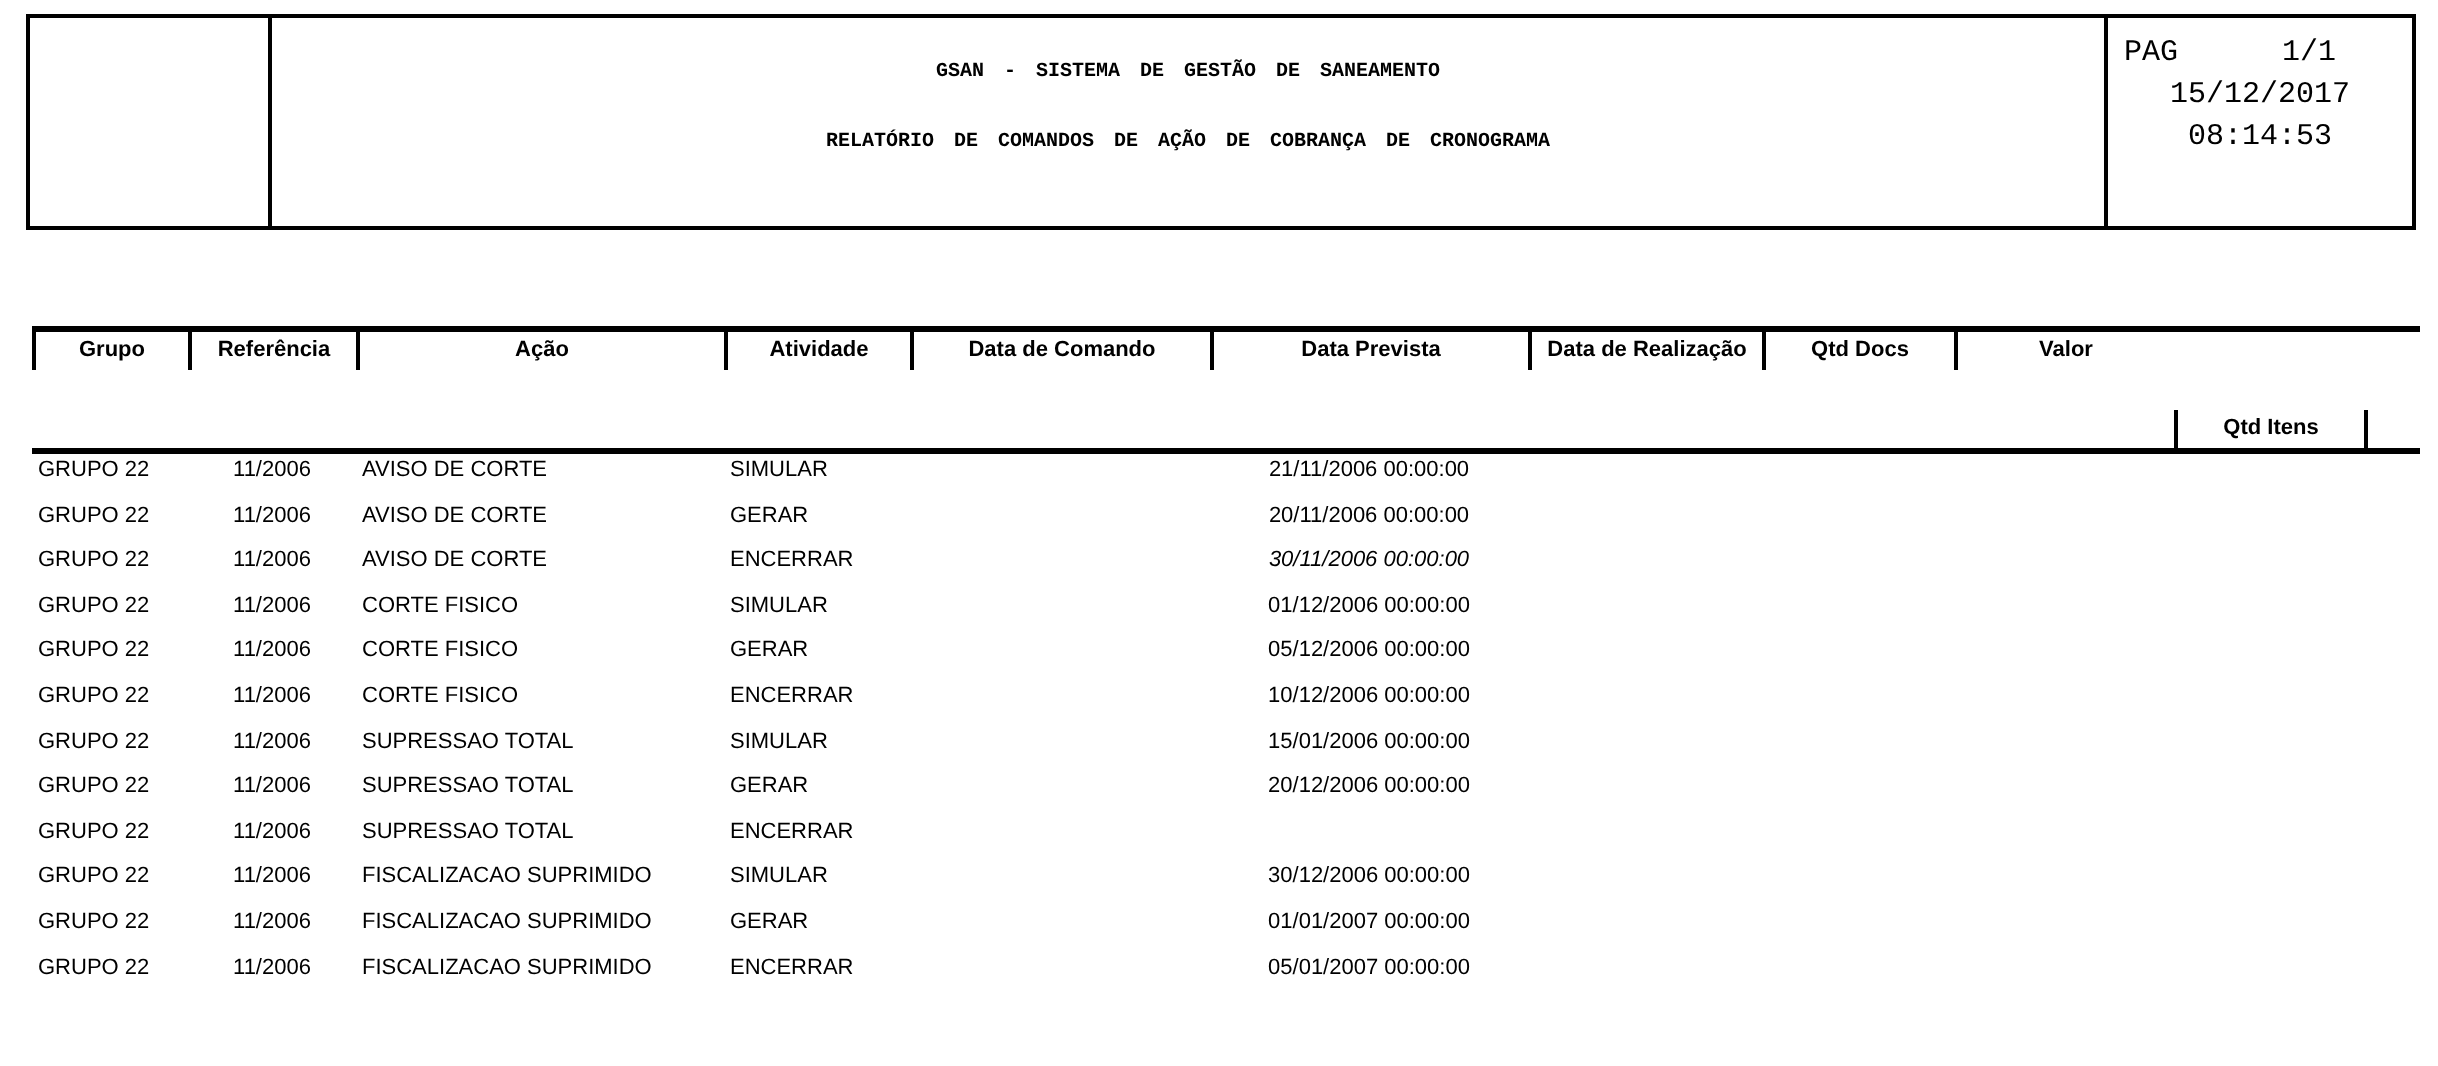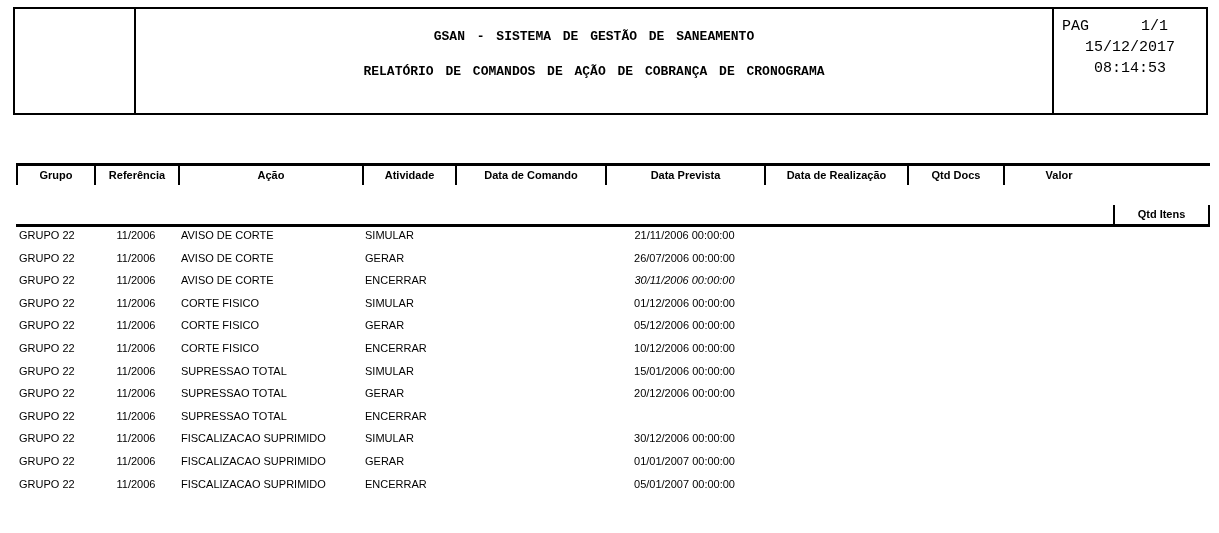--- a/index.html
+++ b/index.html
@@ -27,21 +27,21 @@
     box-sizing:border-box;
   }
   .title-box {
     flex:1;
     text-align:center;
     padding-top:21px;
   }
   .report-title, .report-subtitle {
     font-family:"Liberation Mono", monospace;
     font-weight:bold;
-    font-size:13px;
+    font-size:10px;
     line-height:14px;
     word-spacing:4px;
     white-space:nowrap;
   }
   .report-subtitle { margin-top:21px; }
   .pag-box {
     width:154px;
     border-left:2px solid #000;
     box-sizing:border-box;
     font-family:"Liberation Mono", monospace;
@@ -110,21 +110,21 @@
 </div>
 
 <div class="report-table">
   <div class="thead" id="table-head-row">
       <div class="hcell" style="width: 78px;">Grupo</div>
       <div class="hcell" style="width: 84px;">Referência</div>
       <div class="hcell" style="width: 184px;">Ação</div>
       <div class="hcell" style="width: 93px;">Atividade</div>
       <div class="hcell" style="width: 150px;">Data de Comando</div>
       <div class="hcell" style="width: 159px;">Data Prevista</div>
-      <div class="hcell" style="width: 143px;">Data de Realização</div>
+      <div class="hcell" style="width: 117px;">Data de Realização</div>
       <div class="hcell" style="width: 96px;">Qtd Docs</div>
       <div class="hcell" style="width: 110px;">Valor</div>
       <div class="hcell" style="width: 97px; margin-top: 39px;">Qtd Itens</div>
     </div>
   <div class="tbody" id="table-body">
       <div class="trow">
         <div class="tcell align-left" style="width: 78px;">GRUPO 22</div>
         <div class="tcell align-center" style="width: 84px;">11/2006</div>
         <div class="tcell align-left" style="width: 184px;">AVISO DE CORTE</div>
         <div class="tcell align-left" style="width: 93px;">SIMULAR</div>
@@ -134,21 +134,21 @@
         <div class="tcell align-center" style="width: 96px;"></div>
         <div class="tcell align-center" style="width: 110px;"></div>
         <div class="tcell align-center" style="width: 97px;"></div>
       </div>
       <div class="trow">
         <div class="tcell align-left" style="width: 78px;">GRUPO 22</div>
         <div class="tcell align-center" style="width: 84px;">11/2006</div>
         <div class="tcell align-left" style="width: 184px;">AVISO DE CORTE</div>
         <div class="tcell align-left" style="width: 93px;">GERAR</div>
         <div class="tcell align-center" style="width: 150px;"></div>
-        <div class="tcell align-center" style="width: 159px;">26/07/2006 00:00:00</div>
+        <div class="tcell align-center" style="width: 159px;">20/11/2006 00:00:00</div>
         <div class="tcell align-center" style="width: 143px;"></div>
         <div class="tcell align-center" style="width: 96px;"></div>
         <div class="tcell align-center" style="width: 110px;"></div>
         <div class="tcell align-center" style="width: 97px;"></div>
       </div>
       <div class="trow">
         <div class="tcell align-left" style="width: 78px;">GRUPO 22</div>
         <div class="tcell align-center" style="width: 84px;">11/2006</div>
         <div class="tcell align-left" style="width: 184px;">AVISO DE CORTE</div>
         <div class="tcell align-left" style="width: 93px;">ENCERRAR</div>

